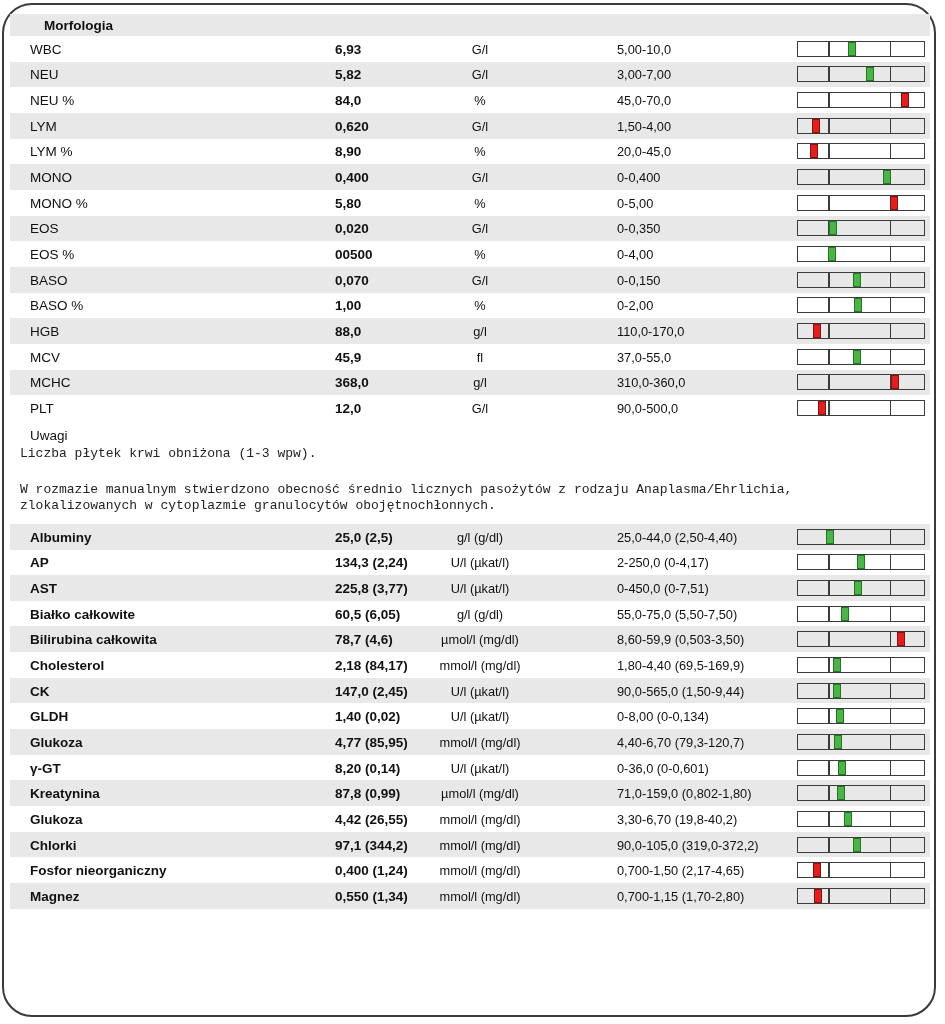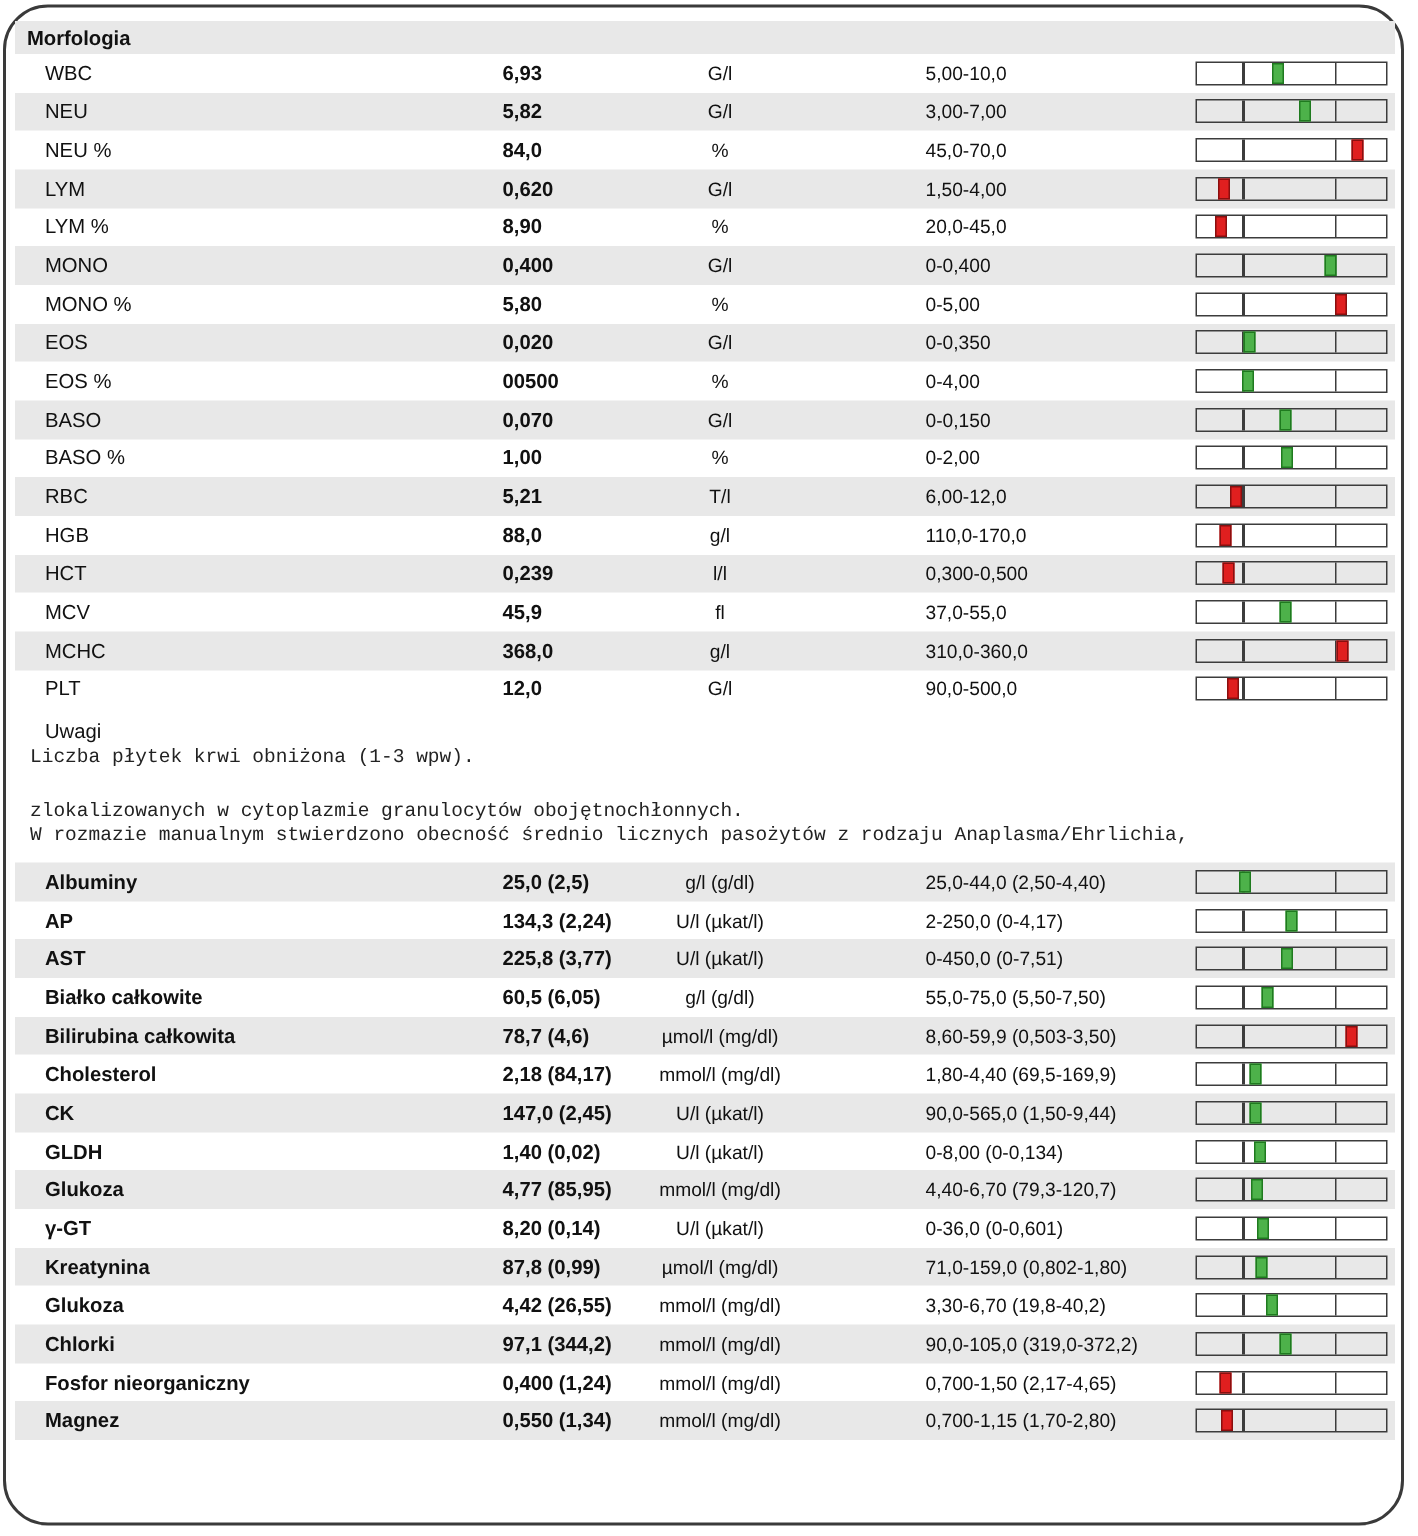--- a/index.html
+++ b/index.html
@@ -23,21 +23,21 @@
   .content {
     position: absolute;
     left: 10px; top: 14px;
     width: 920px;
   }
   .section-header {
     height: 22px;
     background: var(--stripe, #e8e8e8);
     display: flex;
     align-items: center;
-    padding-left: 8px;
+    padding-left: 34px;
     box-sizing: border-box;
     font-weight: bold;
     font-size: 13.5px;
   }
   .rows .lab-row:nth-child(even) { background: var(--stripe, #e8e8e8); }
   .rows.odd-stripe .lab-row:nth-child(odd) { background: var(--stripe, #e8e8e8); }
   .rows.odd-stripe .lab-row:nth-child(even) { background: transparent; }
   .lab-row {
     position: relative;
     height: 25.67px;
@@ -225,53 +225,31 @@
     <span class="c-value">1,00</span>
     <span class="c-unit">%</span>
     <span class="c-range">0-2,00</span>
     <span class="c-bar">
       <span class="bar-divider low"></span>
       <span class="bar-divider high"></span>
       <span class="range-marker ok" style="left: calc(48% - 4px);"></span>
     </span>
   </div>
       <div class="lab-row">
-    <span class="c-name">RBC</span>
-    <span class="c-value">5,21</span>
-    <span class="c-unit">T/l</span>
-    <span class="c-range">6,00-12,0</span>
-    <span class="c-bar">
-      <span class="bar-divider low"></span>
-      <span class="bar-divider high"></span>
-      <span class="range-marker out" style="left: calc(21% - 4px);"></span>
-    </span>
-  </div>
-      <div class="lab-row">
     <span class="c-name">HGB</span>
     <span class="c-value">88,0</span>
     <span class="c-unit">g/l</span>
     <span class="c-range">110,0-170,0</span>
     <span class="c-bar">
       <span class="bar-divider low"></span>
       <span class="bar-divider high"></span>
       <span class="range-marker out" style="left: calc(15% - 4px);"></span>
     </span>
   </div>
       <div class="lab-row">
-    <span class="c-name">HCT</span>
-    <span class="c-value">0,239</span>
-    <span class="c-unit">l/l</span>
-    <span class="c-range">0,300-0,500</span>
-    <span class="c-bar">
-      <span class="bar-divider low"></span>
-      <span class="bar-divider high"></span>
-      <span class="range-marker out" style="left: calc(17% - 4px);"></span>
-    </span>
-  </div>
-      <div class="lab-row">
     <span class="c-name">MCV</span>
     <span class="c-value">45,9</span>
     <span class="c-unit">fl</span>
     <span class="c-range">37,0-55,0</span>
     <span class="c-bar">
       <span class="bar-divider low"></span>
       <span class="bar-divider high"></span>
       <span class="range-marker ok" style="left: calc(47% - 4px);"></span>
     </span>
   </div>
@@ -295,22 +273,22 @@
       <span class="bar-divider low"></span>
       <span class="bar-divider high"></span>
       <span class="range-marker out" style="left: calc(19% - 4px);"></span>
     </span>
   </div>
     </div>
 
   <div class="comments">
     <div class="uwagi-label">Uwagi</div>
     <div class="comment-line first">Liczba płytek krwi obniżona (1-3 wpw).</div>
+    <div class="comment-line">W rozmazie manualnym stwierdzono obecność średnio licznych pasożytów z rodzaju Anaplasma/Ehrlichia,</div>
     <div class="comment-line">zlokalizowanych w cytoplazmie granulocytów obojętnochłonnych.</div>
-    <div class="comment-line">W rozmazie manualnym stwierdzono obecność średnio licznych pasożytów z rodzaju Anaplasma/Ehrlichia,</div>
   </div>
 
   <div class="rows odd-stripe">
       <div class="lab-row">
     <span class="c-name bold">Albuminy</span>
     <span class="c-value">25,0 (2,5)</span>
     <span class="c-unit">g/l (g/dl)</span>
     <span class="c-range">25,0-44,0 (2,50-4,40)</span>
     <span class="c-bar">
       <span class="bar-divider low"></span>

